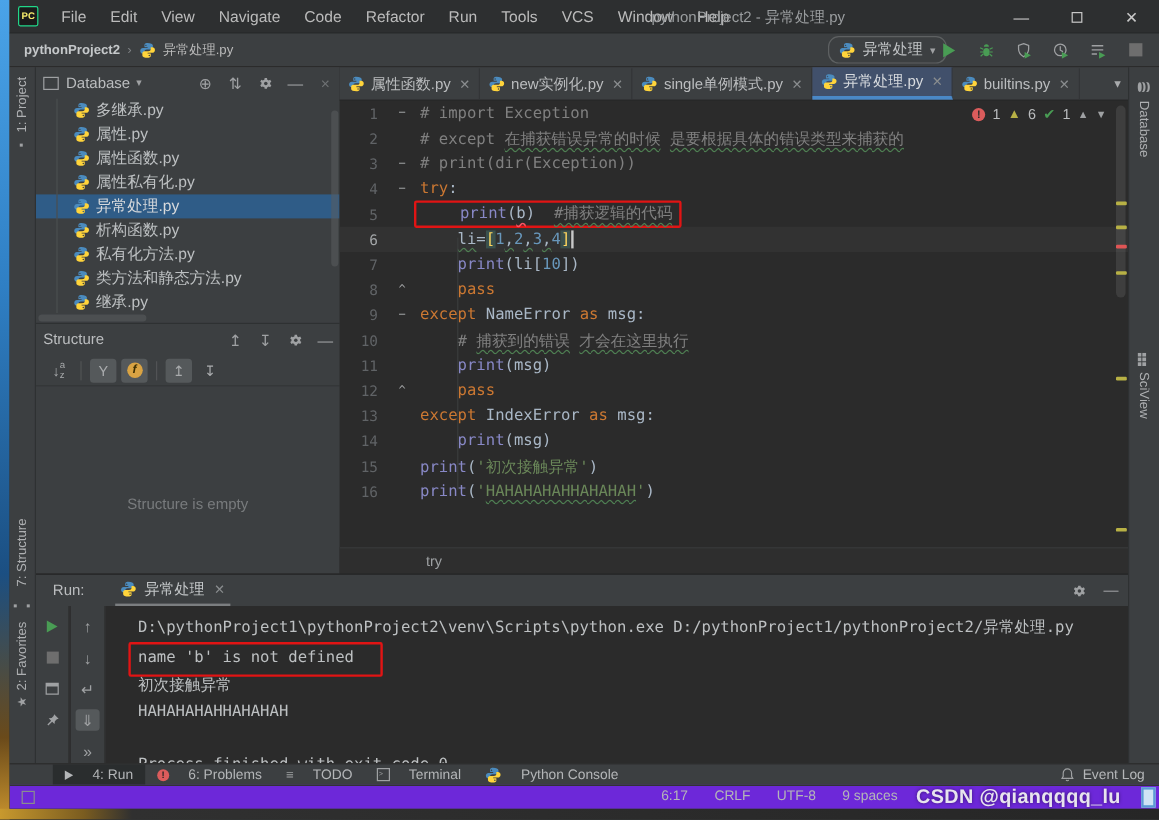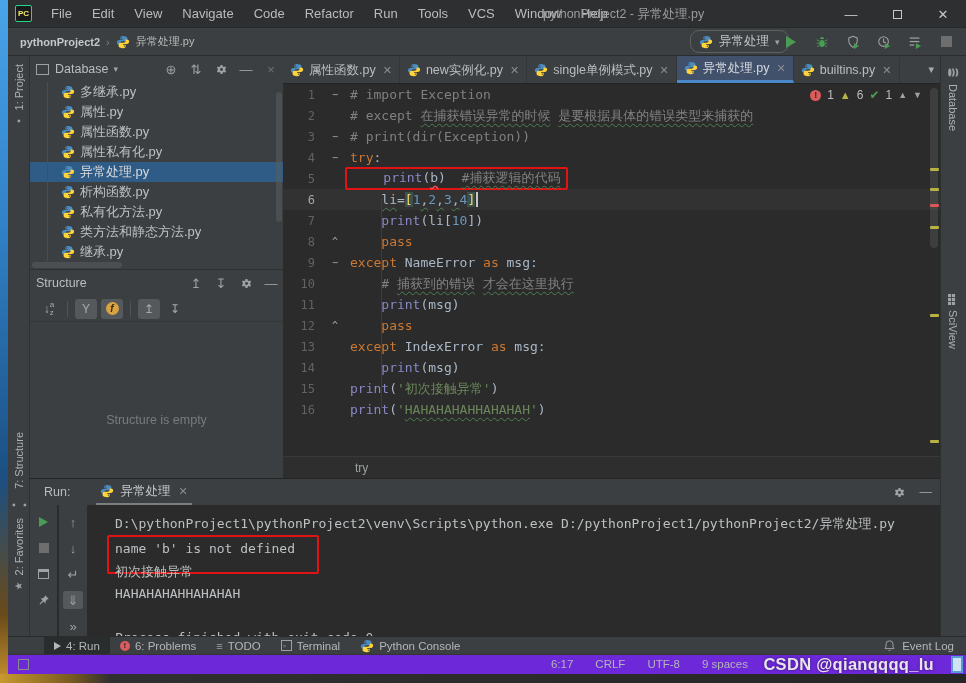--- a/index.html
+++ b/index.html
@@ -116,27 +116,27 @@
   .run-col.one{left:0;width:28px;border-right:1px solid #2b2b2b}
   .run-col.two{left:29px;width:29px;border-right:1px solid #2b2b2b}
   .rc-ico{width:20px;height:18px;display:flex;align-items:center;justify-content:center;color:#9fa1a3;font-size:13px}
   .rc-ico.box{background:#55595b;border-radius:3px}
   .play-sm{width:0;height:0;border-left:9px solid #499c54;border-top:5.5px solid transparent;border-bottom:5.5px solid transparent}
   .stop-sm{width:10px;height:10px;background:#6e6e6e}
   .layout-ico{width:11px;height:10px;border:1px solid #9fa1a3;border-top-width:3px}
   .console{position:absolute;left:59px;top:26px;right:2px;bottom:0;font-family:"DejaVu Sans Mono","Liberation Mono",monospace;
     font-size:13px;color:#bdc0c2;padding:8px 0 0 26px}
   .con-line{height:22px;line-height:22px;white-space:pre}
-  .con-line .red-box{padding:1px 22px 12px 6px;margin:0 0 0 -8px}
+  .con-line .red-box{padding:1px 22px 2px 6px;margin:0 0 0 -8px}
   .con-boxed{height:26px}
 
   
   .bottombar{position:absolute;left:0;top:636px;right:0;height:18px;background:#3c3f41;border-top:1px solid #2b2b2b;
     display:flex;align-items:center;font-size:11.5px;color:#b4b6b8}
-  .bb-item{display:flex;align-items:center;gap:5px;padding:0 10px;height:100%}
+  .bb-item{display:flex;align-items:center;gap:16px;padding:0 10px;height:100%}
   .bb-item.active{background:#2a2d2e}
   .bb-run-tri{width:0;height:0;border-left:7px solid #b4b6b8;border-top:4.5px solid transparent;border-bottom:4.5px solid transparent}
   .bb-err{width:10px;height:10px;border-radius:50%;background:#db5c5c;color:#222;font-size:8px;font-weight:bold;display:flex;align-items:center;justify-content:center}
   .bb-todo{font-size:11px;color:#9fa1a3}
   .bb-term{width:11px;height:11px;border:1.3px solid #9fa1a3;font-size:6px;display:flex;align-items:center;padding-left:1px;color:#9fa1a3}
   .event-log{position:absolute;right:12px;display:flex;align-items:center;gap:6px}
 
   .statusbar{position:absolute;left:0;top:654px;right:0;height:20px;background:#6d28d9;border-top:1px solid #323435;font-size:11.5px;color:#b4b6b8}
   .sb-left-ico{position:absolute;left:10px;top:4px;width:11px;height:11px;border:1.3px solid #8a8d8f}
   .status-items{position:absolute;right:218px;top:3px;display:flex;gap:22px}

